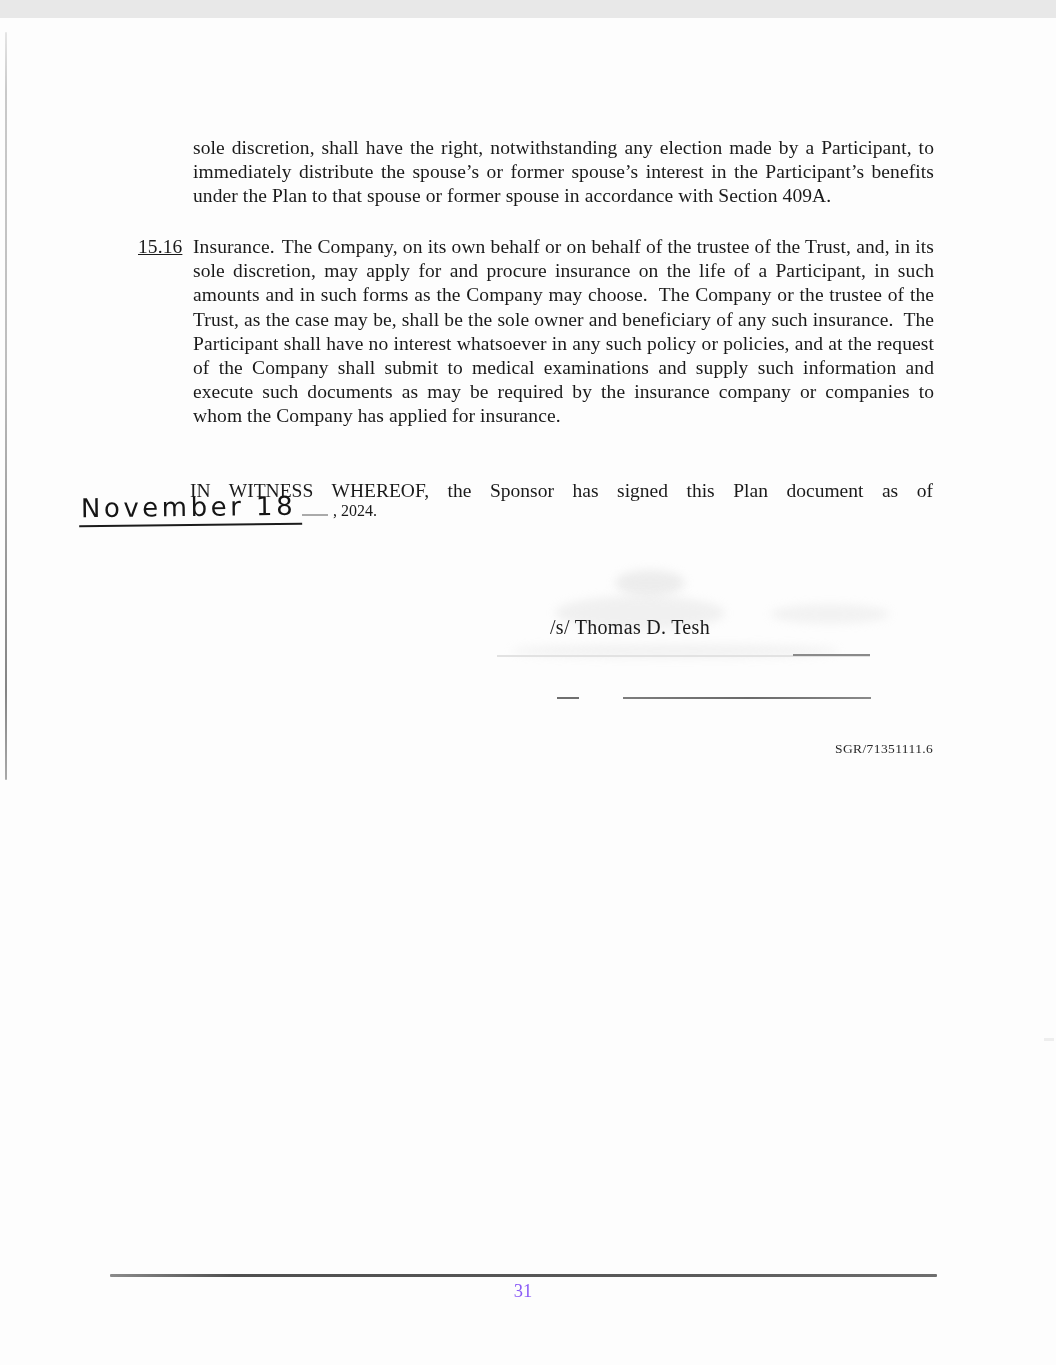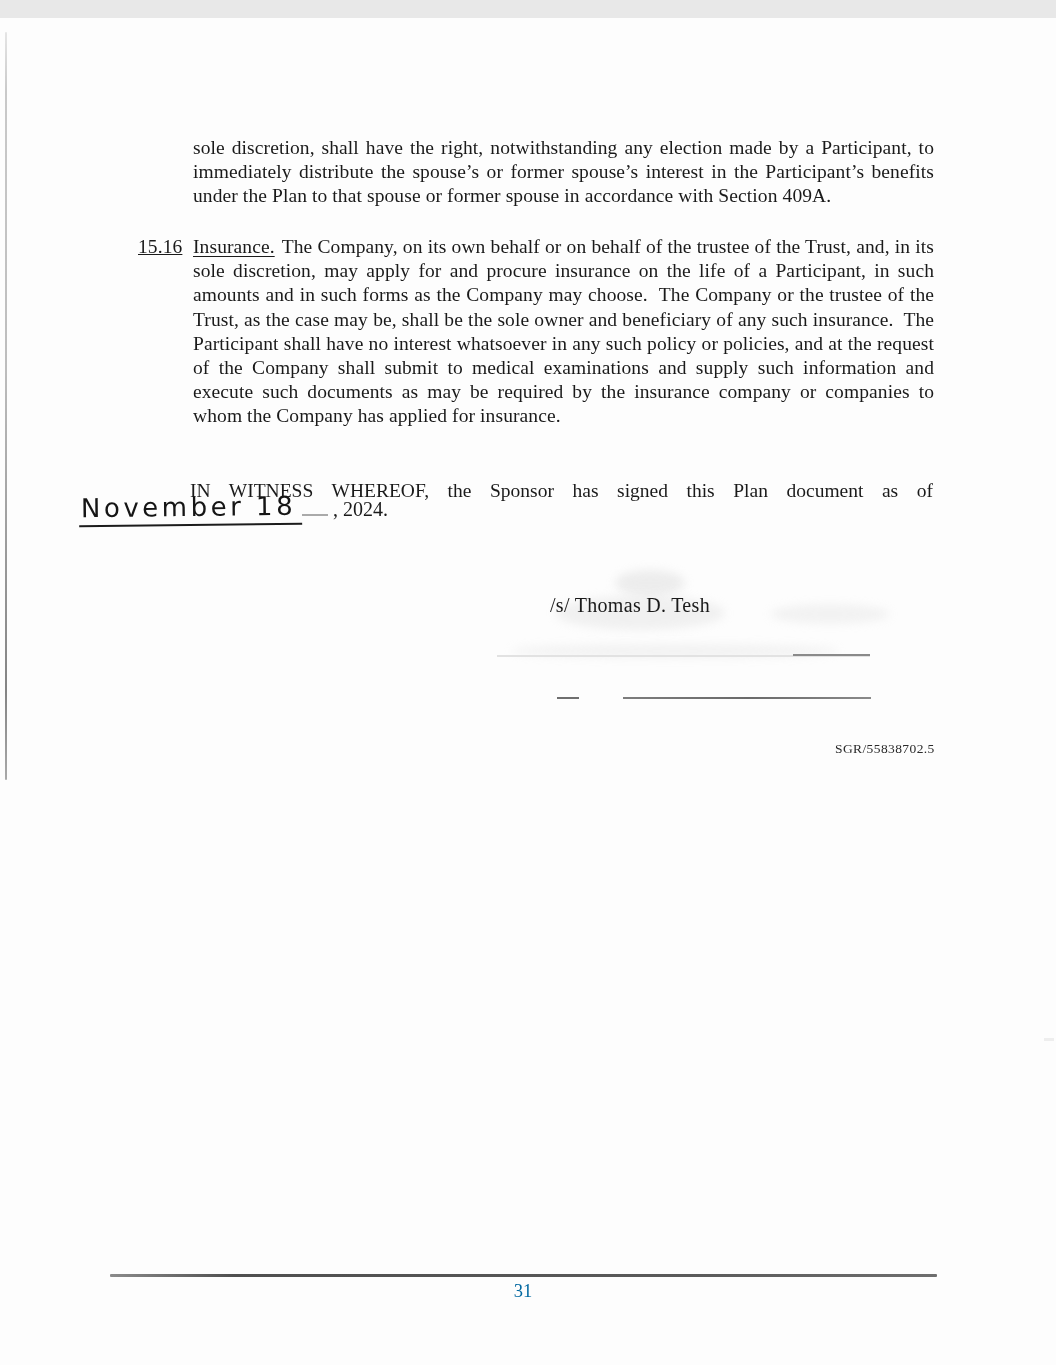--- a/index.html
+++ b/index.html
@@ -36,21 +36,20 @@
     text-align: justify;
     letter-spacing: 0.1px;
   }
   .p1 { left: 193px; top: 118px; width: 741px; }
   .p2 { left: 193px; top: 217px; width: 741px; }
   .secnum {
     position: absolute;
     left: -55px; top: 0; text-decoration: underline;
   }
   .heading-underline {
-    text-decoration: underline;
     text-underline-offset: 3px;
     margin-right: 7px;
   }
   
   .witness-line1 {
     position: absolute;
     left: 190px; top: 461px;
     width: 743px;
     font-size: 19.5px;
     line-height: 24px;
@@ -75,27 +74,27 @@
     border-bottom: 2.5px solid #1c1c1c;
     padding: 0 6px 2px 2px;
   }
   .blank-seg {
     display: inline-block;
     width: 26px;
     border-bottom: 2.5px solid #aaaaaa;
     height: 1.2em;
   }
   .yr {
-    font-size: 20px;
+    font-size: 16px;
     padding-left: 5px;
   }
   
   .sig {
     position: absolute;
-    left: 550px; top: 576px;
+    left: 550px; top: 598px;
     font-size: 20px;
     letter-spacing: 0.3px;
   }
   .ghost {
     position: absolute;
     background: #d9d9d9;
     filter: blur(5px);
     opacity: 0.45;
     border-radius: 50%;
   }
@@ -141,21 +140,21 @@
     width: 827px; height: 2.5px;
     background: linear-gradient(to right, #8b8b8b, #4f4f4f 15%, #5a5a5a 70%, #6e6e6e);
     border-radius: 1px;
   }
   .pagenum {
     position: absolute;
     left: 0; top: 1263px;
     width: 1046px;
     text-align: center;
     font-size: 18.5px;
-    color: #0369a1;
+    color: #8b5cf6;
   }
 </style>
 </head>
 <body>
 
 <div class="page">
 
   <div class="artifact-left"></div>
   <div class="artifact-right"></div>
 
@@ -178,19 +177,19 @@
   <div class="ghost g3"></div>
   <div class="ghost g4"></div>
 
   <div class="sig">/s/ Thomas D. Tesh</div>
 
   <div class="sig-line-light"></div>
   <div class="sig-line-dark"></div>
   <div class="sig-dash"></div>
   <div class="sig-line2"></div>
 
-  <div class="docnum">SGR/55838702.5</div>
+  <div class="docnum">SGR/71351111.6</div>
 
   <div class="footer-rule"></div>
 
   <div class="pagenum">31</div>
 
 </div>
 
 </body></html>

